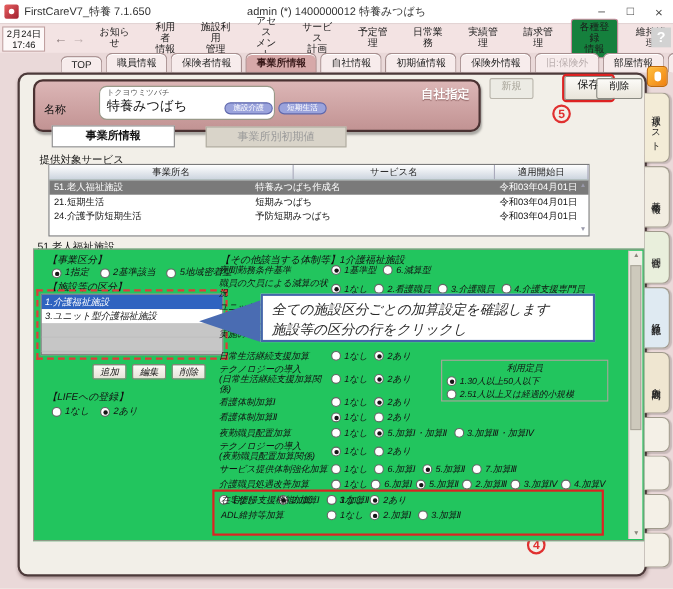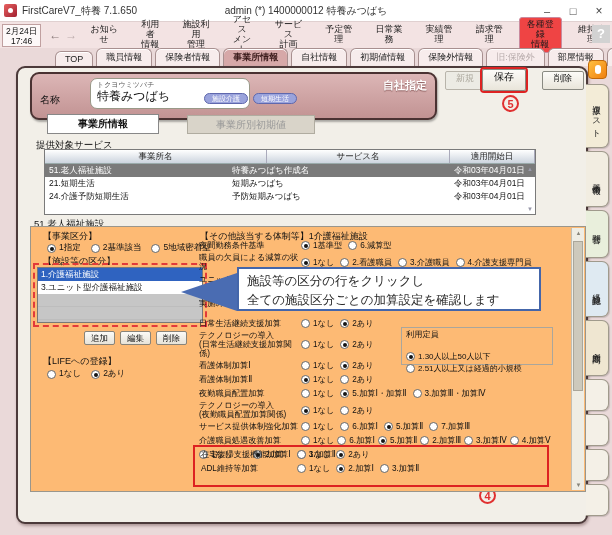--- a/index.html
+++ b/index.html
@@ -17,21 +17,21 @@
   .tb-btn.close { font-size:12px; }
 
   
   .menubar { position:absolute; left:0; top:22px; width:612px; height:26px; background:#f3e3e3; display:flex; align-items:center; }
   .datebox { width:40px; height:23px; margin-left:2px; background:#fdf8f8; border:1px solid #c0a0a0; font-size:8.5px; line-height:1.25; text-align:center; padding-top:1px; }
   .nav-arrows { display:flex; gap:4px; margin:0 6px 0 8px; }
   .nav-arrow { font-size:12px; color:#8a7a7a; }
   .nav-arrow.fwd { color:#bdadad; }
   .menu-items { display:flex; align-items:center; gap:9px; }
   .menu-item { font-size:9px; line-height:1.1; text-align:center; white-space:pre-line; color:#1a1a1a; padding:2px 3px; }
-  .menu-item.active { background:#ef4444; border:1px solid #c98a9e; border-radius:3px; }
+  .menu-item.active { background:#15803d; border:1px solid #c98a9e; border-radius:3px; }
   .help-btn { position:absolute; right:2px; top:3px; width:18px; height:18px; background:#d2d2d2; color:#fff; font-weight:bold; font-size:13px; text-align:center; line-height:18px; }
 
   
   .tabrow { position:absolute; left:0; top:48px; width:612px; height:18px; display:flex; align-items:flex-end; padding-left:55px; gap:3px; }
   .m-tab { border:1px solid #a89090; border-bottom:none; border-radius:6px 6px 0 0; background:#f7ecec; padding:2px 9px 2px; font-size:9px; color:#222; box-shadow:inset 0 1px 0 #fff; white-space:nowrap; }
   .m-tab.active { background:#d6a8a8; font-weight:bold; color:#3a1a1a; }
   .m-tab.disabled { color:#b8acac; }
 
   
   .panel { position:absolute; left:16px; top:66px; width:572px; height:458px; background:#f2efe8; border:2px solid #4c3a3a; border-radius:9px; box-shadow:1px 2px 3px rgba(60,30,30,.35); }
@@ -41,21 +41,21 @@
   .name-input { position:absolute; left:34px; top:4px; width:160px; height:31px; background:#fff; border:1px solid #998; border-radius:7px; padding:2px 6px;margin-left:24px; }
   .furigana { font-size:7px; color:#555; line-height:1.1; }
   .name-value { font-size:12px; color:#111; line-height:1.2; }
   .badge-pills { position:absolute; left:172px; top:19px; display:flex; gap:5px; }
   .pill { min-width:44px; height:11px; background:#9aa3dc; border:1px solid #5f68ad; border-radius:6px; color:#fff; font-size:7px; line-height:9px; text-align:center; padding:0 4px; }
   .own-company { position:absolute; right:8px; top:4px; color:#fff; font-weight:bold; font-size:11px; text-shadow:0 1px 1px rgba(90,40,40,.6); }
 
   .hd-btn { position:absolute; height:19px; border:1px solid #8a8a82; border-radius:2px; background:linear-gradient(180deg,#fcfbf8,#e9e5da); font-size:9px; text-align:center; }
   .hd-btn.disabled { background:#ecebe4; color:#a9a59a; border-color:#b8b4aa; }
   #btn-new { left:427px; top:3px; width:40px; }
-  #btn-save { left:464px; top:1px; width:44px; height:22px; box-shadow:0 0 0 2px #dd2222; font-size:10px; }
+  #btn-save { left:495px; top:1px; width:44px; height:22px; box-shadow:0 0 0 2px #dd2222; font-size:10px; }
   #btn-delete { left:524px; top:3px; width:42px; }
 
   .circled { position:absolute; width:17px; height:17px; border:2px solid #e03030; border-radius:50%; color:#e03030; font-size:11px; font-weight:bold; text-align:center; line-height:14px; background:transparent; }
   #step5 { left:484px; top:27px; }
   #step4 { left:461px; top:419px; }
 
   .subtab { position:absolute; font-size:10px; text-align:center; }
   .subtab.active { left:29px; top:46px; width:112px; height:20px; background:#fff; border:1px solid #888; font-weight:bold; line-height:18px; z-index:2; }
   .subtab.disabled { left:169px; top:47px; width:128px; height:19px; background:#d9d4c9; border:1px solid #b0aca0; color:#999; line-height:17px; }
 
@@ -68,21 +68,21 @@
   .svc-row { display:flex; height:13px; }
   .svc-row .cell { font-size:8.5px; line-height:13px; padding-left:4px; overflow:hidden; white-space:nowrap; }
   .svc-row.selected { background:#7a7a7a; color:#fff; }
   .c1 { width:183px; } .c2 { width:222px; } .c3 { width:85px; }
   .svc-scroll-up, .svc-scroll-dn { position:absolute; right:2px; font-size:6px; color:#99a; }
   .svc-scroll-up { top:16px; } .svc-scroll-dn { bottom:2px; }
 
   .detail-title { position:absolute; left:16px; top:150px; font-size:9.5px; }
 
   
-  .content { position:absolute; left:12px; top:158px; width:556px; height:266px; background:#fdba74; border:1px solid #9a968c; }
+  .content { position:absolute; left:12px; top:158px; width:556px; height:266px; background:#22c55e; border:1px solid #9a968c;font-style:italic; }
   .grp-label { position:absolute; font-size:9px; color:#111; white-space:nowrap; }
   .radio { width:9px; height:9px; border:1px solid #666; border-radius:50%; background:#fff; display:inline-block; position:relative; margin-right:3px; flex:none; vertical-align:-1px; }
   .radio.sel::after { content:""; position:absolute; left:2px; top:2px; width:4px; height:4px; border-radius:50%; background:#151515; }
   .rgroup { position:absolute; display:flex; align-items:center; }
   .rgroup .opt { display:flex; align-items:center; font-size:8.5px; margin-right:10px; white-space:nowrap; }
 
   #biz-radios { left:16px; top:15px; }
   #lb-wrap { position:absolute; left:6px; top:40px; width:166px; height:56px; outline:2px dashed #e23a3a; outline-offset:2px; border:1px solid #787878; background:#c2c2c2; }
   .lb-item { height:13px; font-size:8.5px; line-height:13px; padding-left:3px; white-space:nowrap; overflow:hidden; }
   .lb-item.selected { background:#2f63c0; color:#fff; }
@@ -98,21 +98,21 @@
   .srow { display:flex; align-items:center; min-height:13px; margin-bottom:1px; }
   .srow .slabel { width:102px; font-size:8.2px; line-height:1.1; white-space:pre-line; flex:none; }
   .srow .opt { display:flex; align-items:center; font-size:8.2px; margin-right:6px; white-space:nowrap; }
   .srow .opt:first-child { min-width:48px; }
   .srow.h2 { min-height:15px; }
   .srow.h3 { min-height:28px; align-items:flex-start; padding-top:2px; }
   .srow.tight .opt { margin-right:3px; }
   .srow.tight .opt:first-child { min-width:40px; }
 
   .capacity-box { position:absolute; left:370px; top:100px; width:152px; height:38px; border:1px solid #aaa69c; padding:1px 4px; }
-  .capacity-box .cap-title { font-size:8.2px; margin-bottom:11px; }
+  .capacity-box .cap-title { font-size:8.2px; margin-bottom:1px;text-align:center; }
   .capacity-box .opt { display:flex; align-items:center; font-size:8px; white-space:nowrap; margin-bottom:1px; }
 
   .other-box { position:absolute; left:162px; top:218px; width:356px; height:42px; border:2px solid #dd2222; padding:1px 0 0 6px; }
   .other-box .ob-title { font-size:9px; margin-bottom:1px; }
   .other-box .srow .slabel { width:96px; }
 
   
   .callout-arrow { position:absolute; left:150px; top:46px; width:0; height:0; border-top:19px solid transparent; border-bottom:19px solid transparent; border-right:56px solid #4a6cb2; z-index:5; }
   .callout { position:absolute; left:206px; top:40px; width:304px; height:44px; background:#fff; border:2px solid #4466aa; z-index:6; padding:3px 8px; font-size:12.5px; color:#2a2a2a; line-height:1.5; white-space:nowrap; overflow:hidden; }
 
@@ -497,22 +497,22 @@
             <div class="opt">
               <span class="radio"></span>
               <span>3.加算Ⅱ</span>
             </div>
           </div>
         </div>
     </div>
 
     <div class="callout-arrow"></div>
     <div class="callout">
+      <div>全ての施設区分ごとの加算設定を確認します</div>
       <div>施設等の区分の行をクリックし</div>
-      <div>全ての施設区分ごとの加算設定を確認します</div>
     </div>
 
     <div class="v-scroll">
       <div class="arr up">▲</div>
       <div class="thumb"></div>
       <div class="arr dn">▼</div>
     </div>
   </div>
 </div>
 

